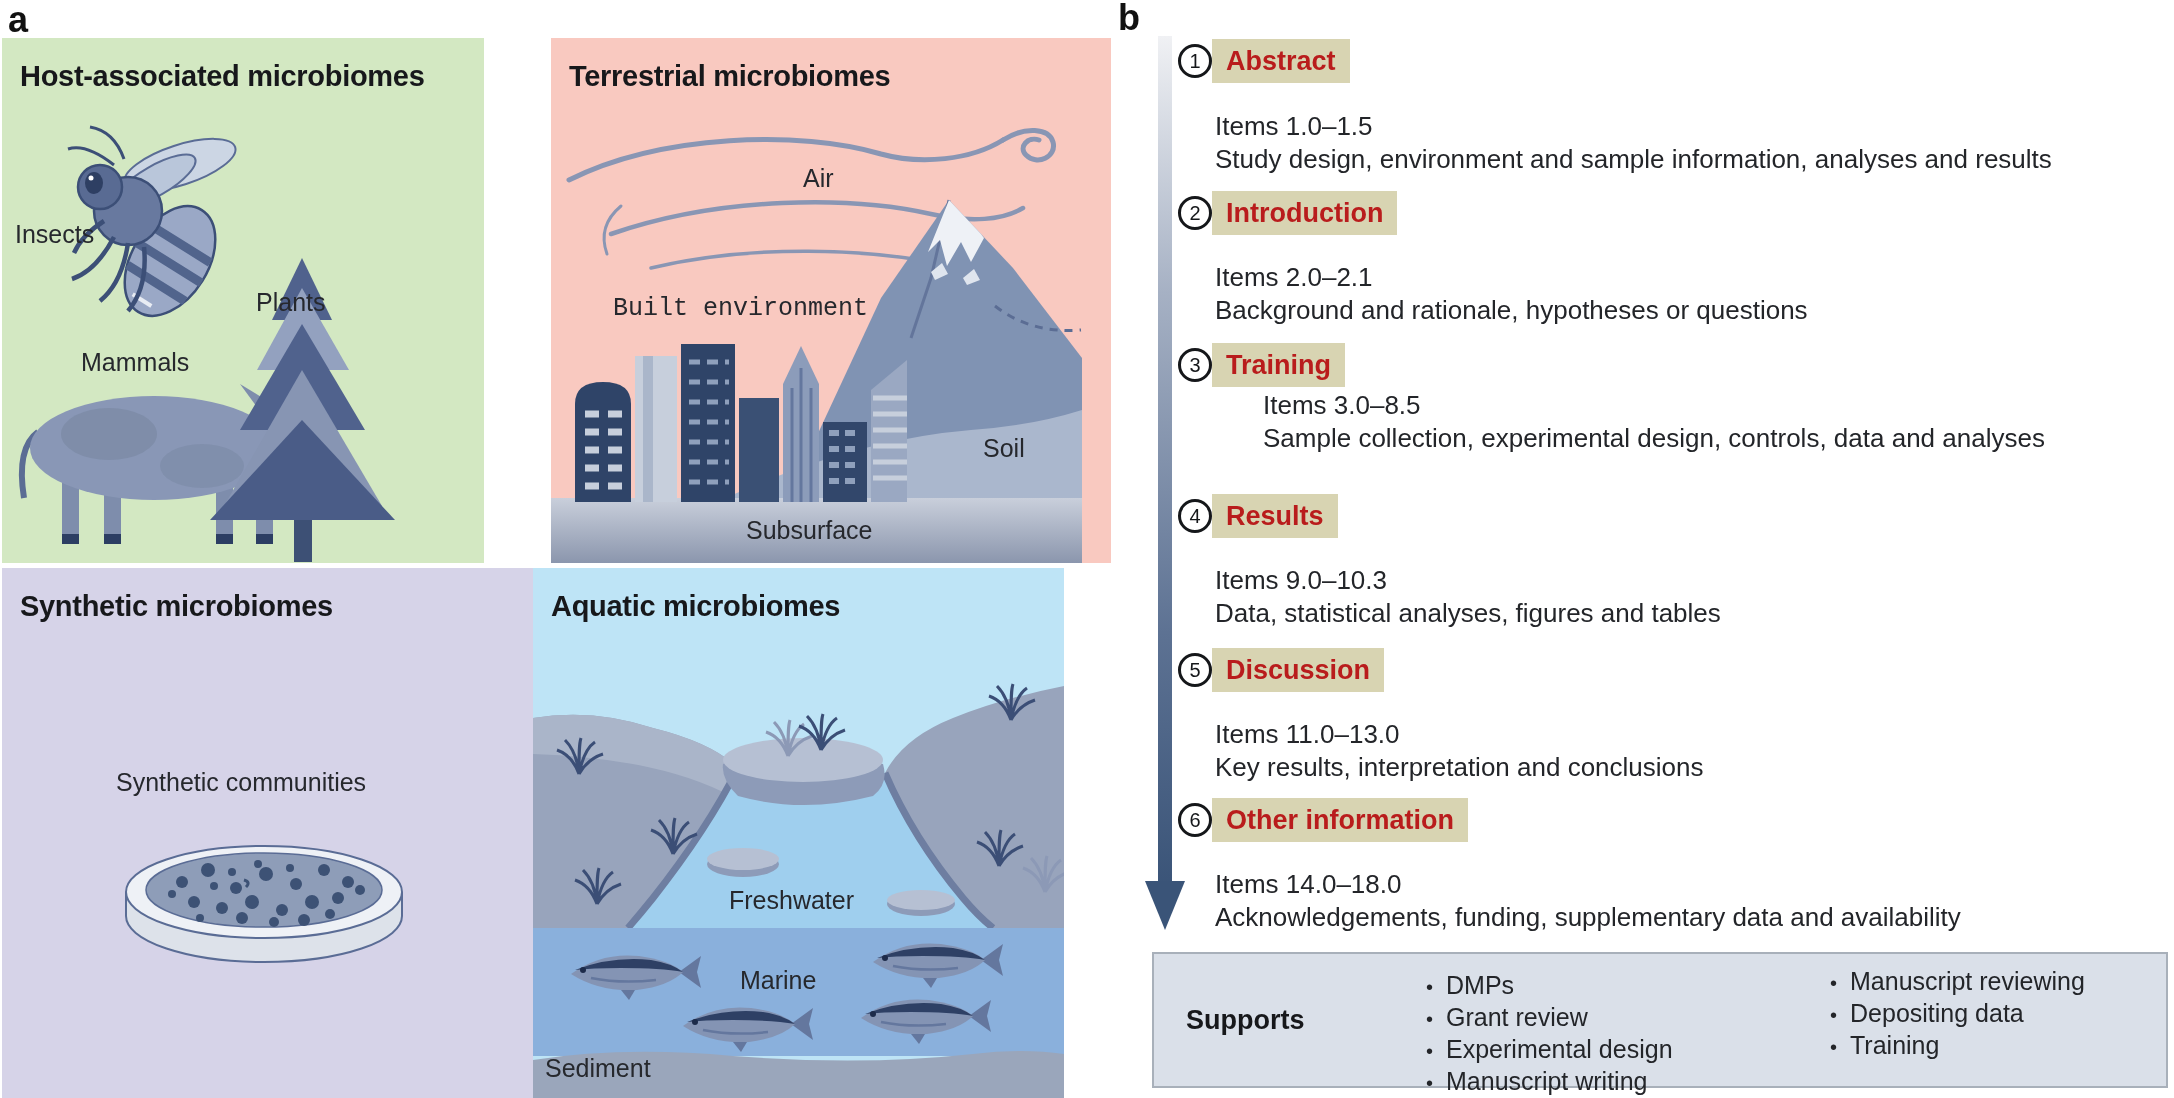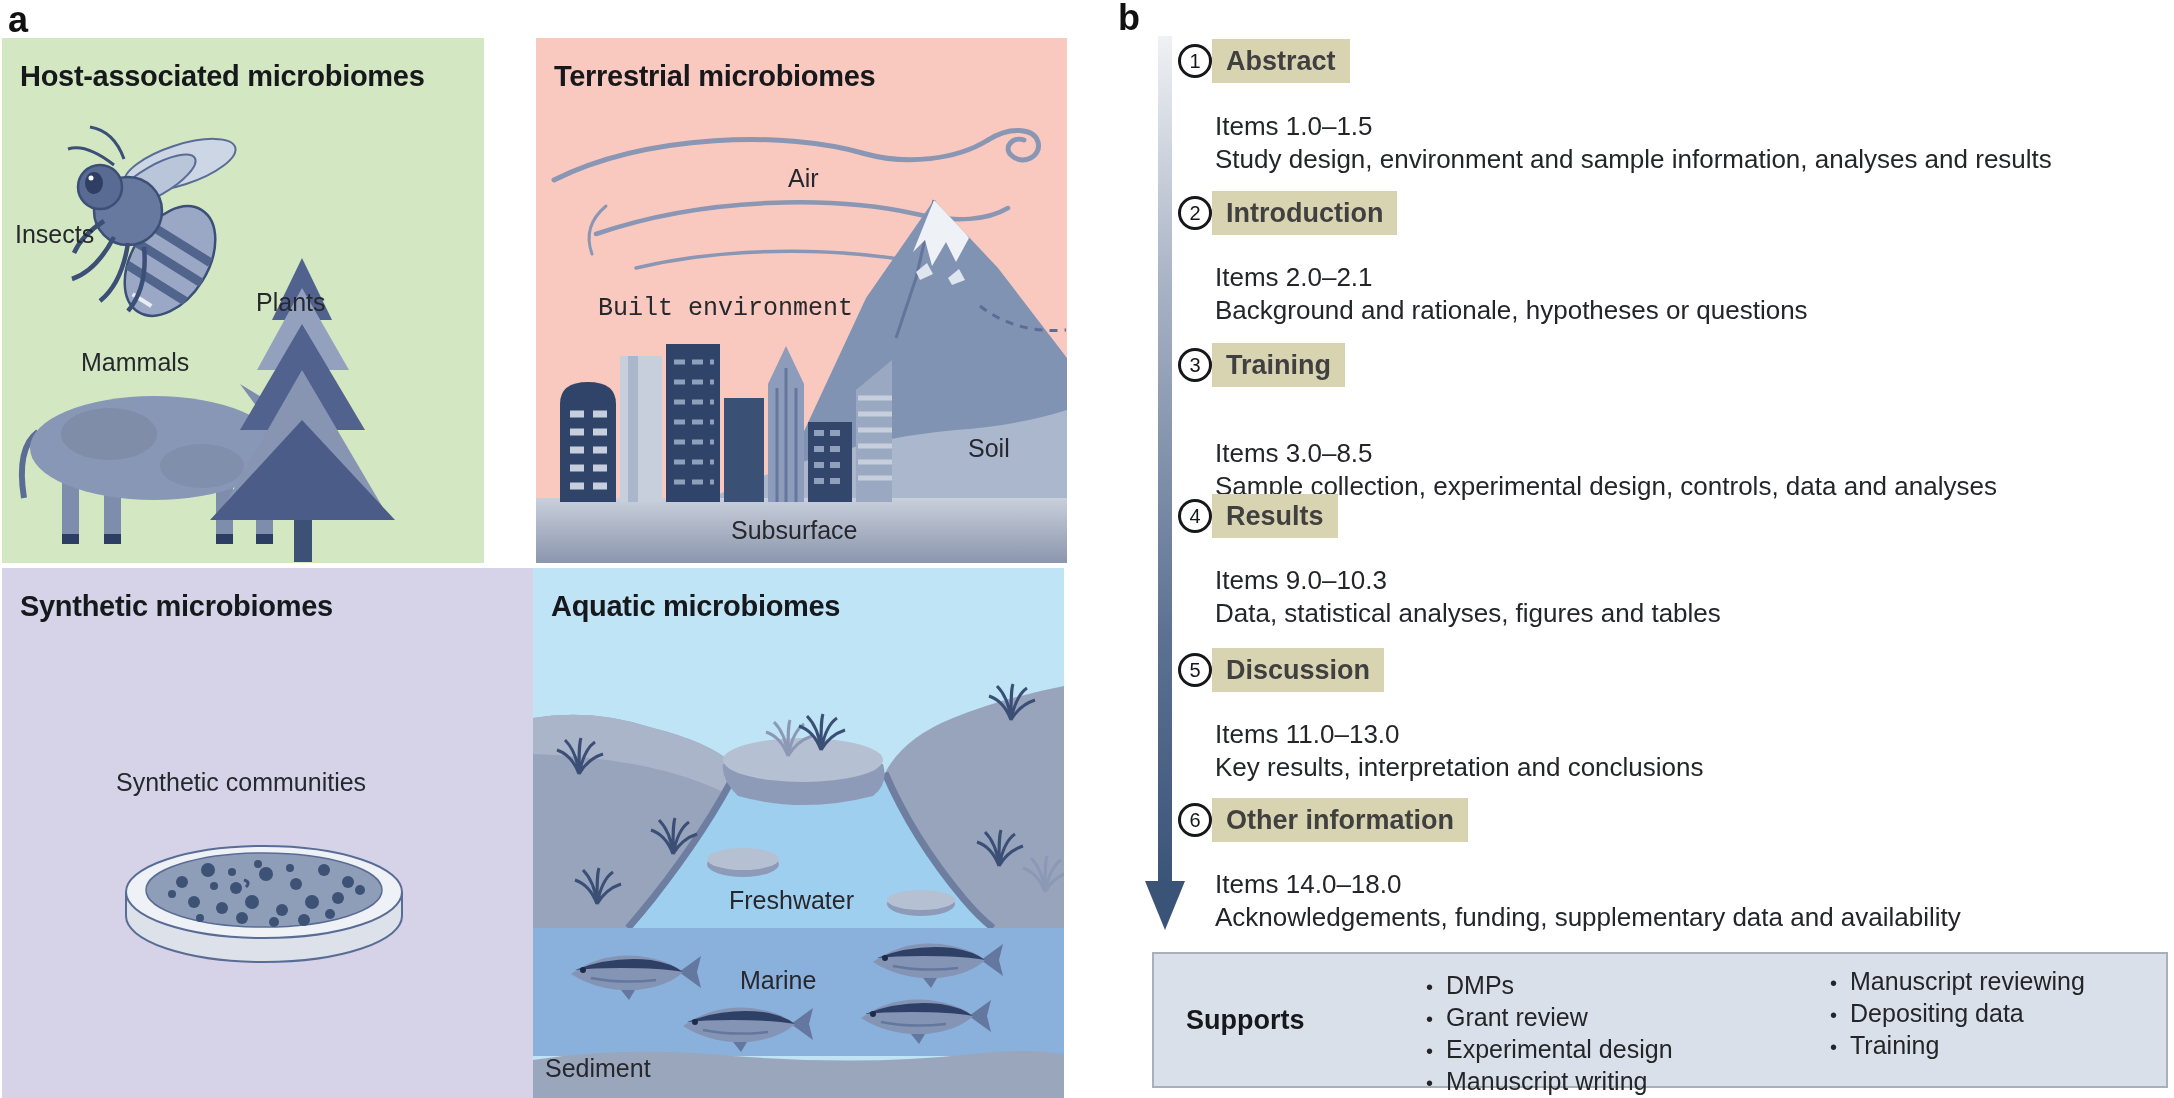--- a/index.html
+++ b/index.html
@@ -8,21 +8,21 @@
   .panel-letter{position:absolute;font-size:36px;font-weight:bold;color:#111;line-height:1;}
   .quad{position:absolute;overflow:hidden;}
   .quad svg{position:absolute;left:0;top:0;display:block;}
   .q-title{position:absolute;font-size:29px;font-weight:bold;color:#17181b;letter-spacing:-0.3px;white-space:nowrap;}
   .lab{position:absolute;font-size:25px;color:#26282d;white-space:nowrap;}
   
   .num-circle{position:absolute;left:1178px;width:34px;height:34px;box-sizing:border-box;
     border:3px solid #15171a;border-radius:50%;background:#fff;display:flex;align-items:center;
     justify-content:center;font-size:20px;color:#15171a;}
   .sec-title{position:absolute;left:1212px;height:44px;line-height:44px;padding:0 14px;
-    background:#d8d4b2;font-weight:bold;font-size:27px;color:#404040;white-space:nowrap;}
+    background:#d8d4b2;font-weight:bold;font-size:27px;color:#b91c1c;white-space:nowrap;}
   .sec-body{position:absolute;left:1215px;font-size:26px;line-height:33px;color:#232529;white-space:nowrap;}
   .supports{position:absolute;left:1152px;top:952px;width:1016px;height:136px;box-sizing:border-box;
     background:#dae0e9;border:2px solid #a8b0ba;}
   .supports-label{position:absolute;left:32px;top:50%;transform:translateY(-50%);
     font-weight:bold;font-size:27px;color:#17181b;}
   .sup-col{position:absolute;margin:0;padding:0;list-style:none;font-size:25px;line-height:30px;color:#232529;}
   .sup-col li{white-space:nowrap;}
   .sup-col li::before{content:"•";margin-right:13px;font-size:20px;color:#232529;}
   .col1{left:272px;top:16px;}
   .col2{left:676px;top:12px;}
@@ -91,21 +91,21 @@
         <path d="M76,120 Q70,160 48,178" stroke="#3c4f77" stroke-width="4.5" fill="none"></path>
         <path d="M92,124 Q96,164 76,188" stroke="#3c4f77" stroke-width="4.5" fill="none"></path>
       </g>
     </svg>
     <div class="q-title" style="left:18px;top:22px;">Host-associated microbiomes</div>
     <div class="lab" style="left:13px;top:182px;">Insects</div>
     <div class="lab" style="left:254px;top:250px;">Plants</div>
     <div class="lab" style="left:79px;top:310px;">Mammals</div>
   </div>
 
-  <div class="quad" style="left:536px;top:38px;width:531px;height:525px;background:#f9c9c0;">
+  <div class="quad" style="left:551px;top:38px;width:531px;height:525px;background:#f9c9c0;padding-left:29px;">
     <svg width="531" height="525" viewBox="0 0 531 525">
       <defs>
         <linearGradient id="subg" x1="0" y1="0" x2="0" y2="1">
           <stop offset="0" stop-color="#c9cfdb"></stop>
             <stop offset="1" stop-color="#8b96ad"></stop>
         </linearGradient>
       </defs>
 
       <g fill="none" stroke="#8996b4" stroke-linecap="round">
         <path d="M18,142 C110,96 250,92 330,116 C370,127 420,122 452,102" stroke-width="5"></path>
@@ -289,21 +289,21 @@
 
   <div class="num-circle" style="top:196px;">2</div>
   <div class="sec-title" style="top:191px;">Introduction</div>
   <div class="sec-body" style="top:261px;">
     <div>Items 2.0–2.1</div>
     <div>Background and rationale, hypotheses or questions</div>
   </div>
 
   <div class="num-circle" style="top:348px;">3</div>
   <div class="sec-title" style="top:343px;">Training</div>
-  <div class="sec-body" style="top:437px;">
+  <div class="sec-body" style="top:389px;margin-left:48px;">
     <div>Items 3.0–8.5</div>
     <div>Sample collection, experimental design, controls, data and analyses</div>
   </div>
 
   <div class="num-circle" style="top:499px;">4</div>
   <div class="sec-title" style="top:494px;">Results</div>
   <div class="sec-body" style="top:564px;">
     <div>Items 9.0–10.3</div>
     <div>Data, statistical analyses, figures and tables</div>
   </div>

